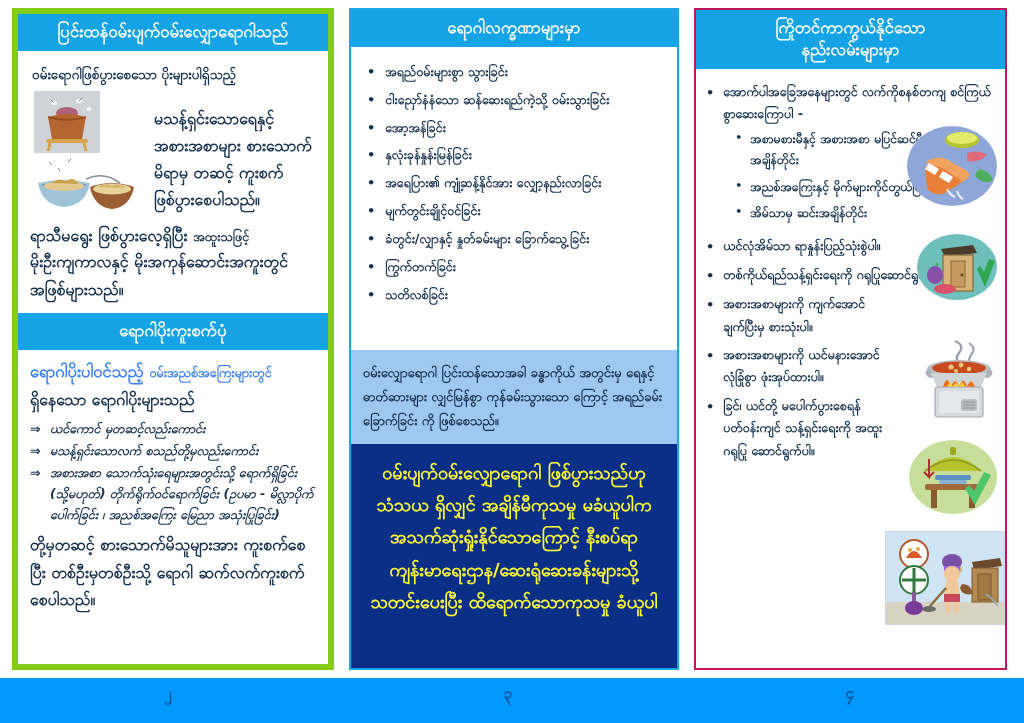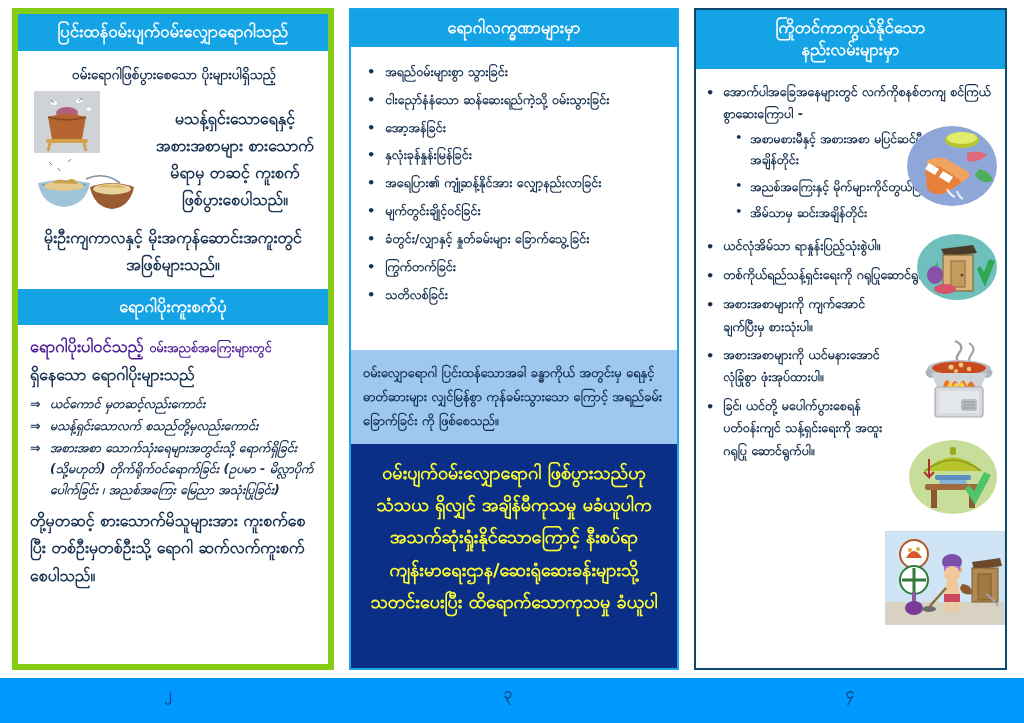--- a/index.html
+++ b/index.html
@@ -25,21 +25,21 @@
   }
   .col{
     position:absolute;
     top:8px;
     bottom:8px;
     background:#ffffff;
     box-sizing:border-box;
   }
   #col-left{left:12px;width:322px;border:6px solid #84cc16;}
   #col-mid{left:349px;width:330px;border:2px solid #19a7e6;}
-  #col-right{left:694px;width:313px;border:2px solid #0c4a6e;}
+  #col-right{left:694px;width:313px;border:2px solid #be185d;}
 
   .panel-header{
     background:#14a4e6;
     color:#ffffff;
     text-align:center;
     font-weight:bold;
     letter-spacing:.2px;
     padding:7px 6px 8px 6px;
     font-size:16.5px;
     line-height:1.32;
@@ -88,21 +88,21 @@
   .big-line .small{font-size:12.8px;}
   .body-block{
     font-size:16px;
     line-height:1.72;
     font-weight:bold;
     color:#16314f;
   }
   .head2{
     font-size:16.5px;
     font-weight:bold;
-    color:#4c1d95;
+    color:#3b82f6;
     line-height:1.45;
     margin-bottom:2px;
   }
   .head2 .small{font-size:12.7px;}
   .arrow-list{list-style:none;margin:4px 0 0 0;padding:0;}
   .arrow-list li{
     display:flex;gap:6px;
     font-size:12.6px;line-height:1.68;
     margin-bottom:1px;
     font-weight:bold;
@@ -185,21 +185,21 @@
 <body>
 
 <div id="page">
 
   <div id="columns">
 
     <div class="col" id="col-left">
 
       <div class="panel-header">ပြင်းထန်ဝမ်းပျက်ဝမ်းလျှောရောဂါသည်</div>
 
-      <div class="panel-body" style="padding-bottom:4px;text-align:center;">
+      <div class="panel-body" style="padding-bottom:4px;">
 
         <div class="lead-line">ဝမ်းရောဂါဖြစ်ပွားစေသော ပိုးများပါရှိသည့်</div>
 
         <div class="img-text-row">
           <div class="img-stack">
 
             <svg class="art" width="66" height="62" viewBox="0 0 66 62" style="margin-left:4px;background:#cfd3d8;">
               <rect x="0" y="0" width="66" height="62" fill="#cfd3d8"></rect>
               <ellipse cx="33" cy="22" rx="11" ry="6" fill="#b0627a"></ellipse>
               <rect x="26" y="18" width="14" height="6" fill="#b0627a"></rect>
@@ -232,20 +232,24 @@
               <path d="M22 26 q6 -6 14 -2 q8 -5 12 3" fill="#c9a24a"></path>
               <path d="M56 22 q18 -8 34 4" stroke="#8a8f96" stroke-width="1.6" fill="none"></path>
               <path d="M60 30 Q82 22 104 30 Q100 50 82 52 Q64 50 60 30 Z" fill="#9a5c32"></path>
               <ellipse cx="82" cy="32" rx="19" ry="5.4" fill="#e8d49a"></ellipse>
               <path d="M68 30 q8 -5 14 -1 q7 -4 13 2" fill="#d8b868"></path>
             </svg>
           </div>
           <div class="para">မသန့်ရှင်းသောရေနှင့် အစားအစာများ စားသောက်မိရာမှ တဆင့် ကူးစက်ဖြစ်ပွားစေပါသည်။</div>
         </div>
 
+        <div class="big-line">
+          <span>ရာသီမရွေး ဖြစ်ပွားလေ့ရှိပြီး</span>
+          <span class="small">အထူးသဖြင့်</span>
+        </div>
         <div class="body-block">မိုးဦးကျကာလနှင့် မိုးအကုန်ဆောင်းအကူးတွင် အဖြစ်များသည်။</div>
       </div>
 
       <div class="section-divider"></div>
 
       <div class="panel-header">ရောဂါပိုးကူးစက်ပုံ</div>
 
       <div class="panel-body">
         <div class="head2">
           <span>ရောဂါပိုးပါဝင်သည့်</span>

